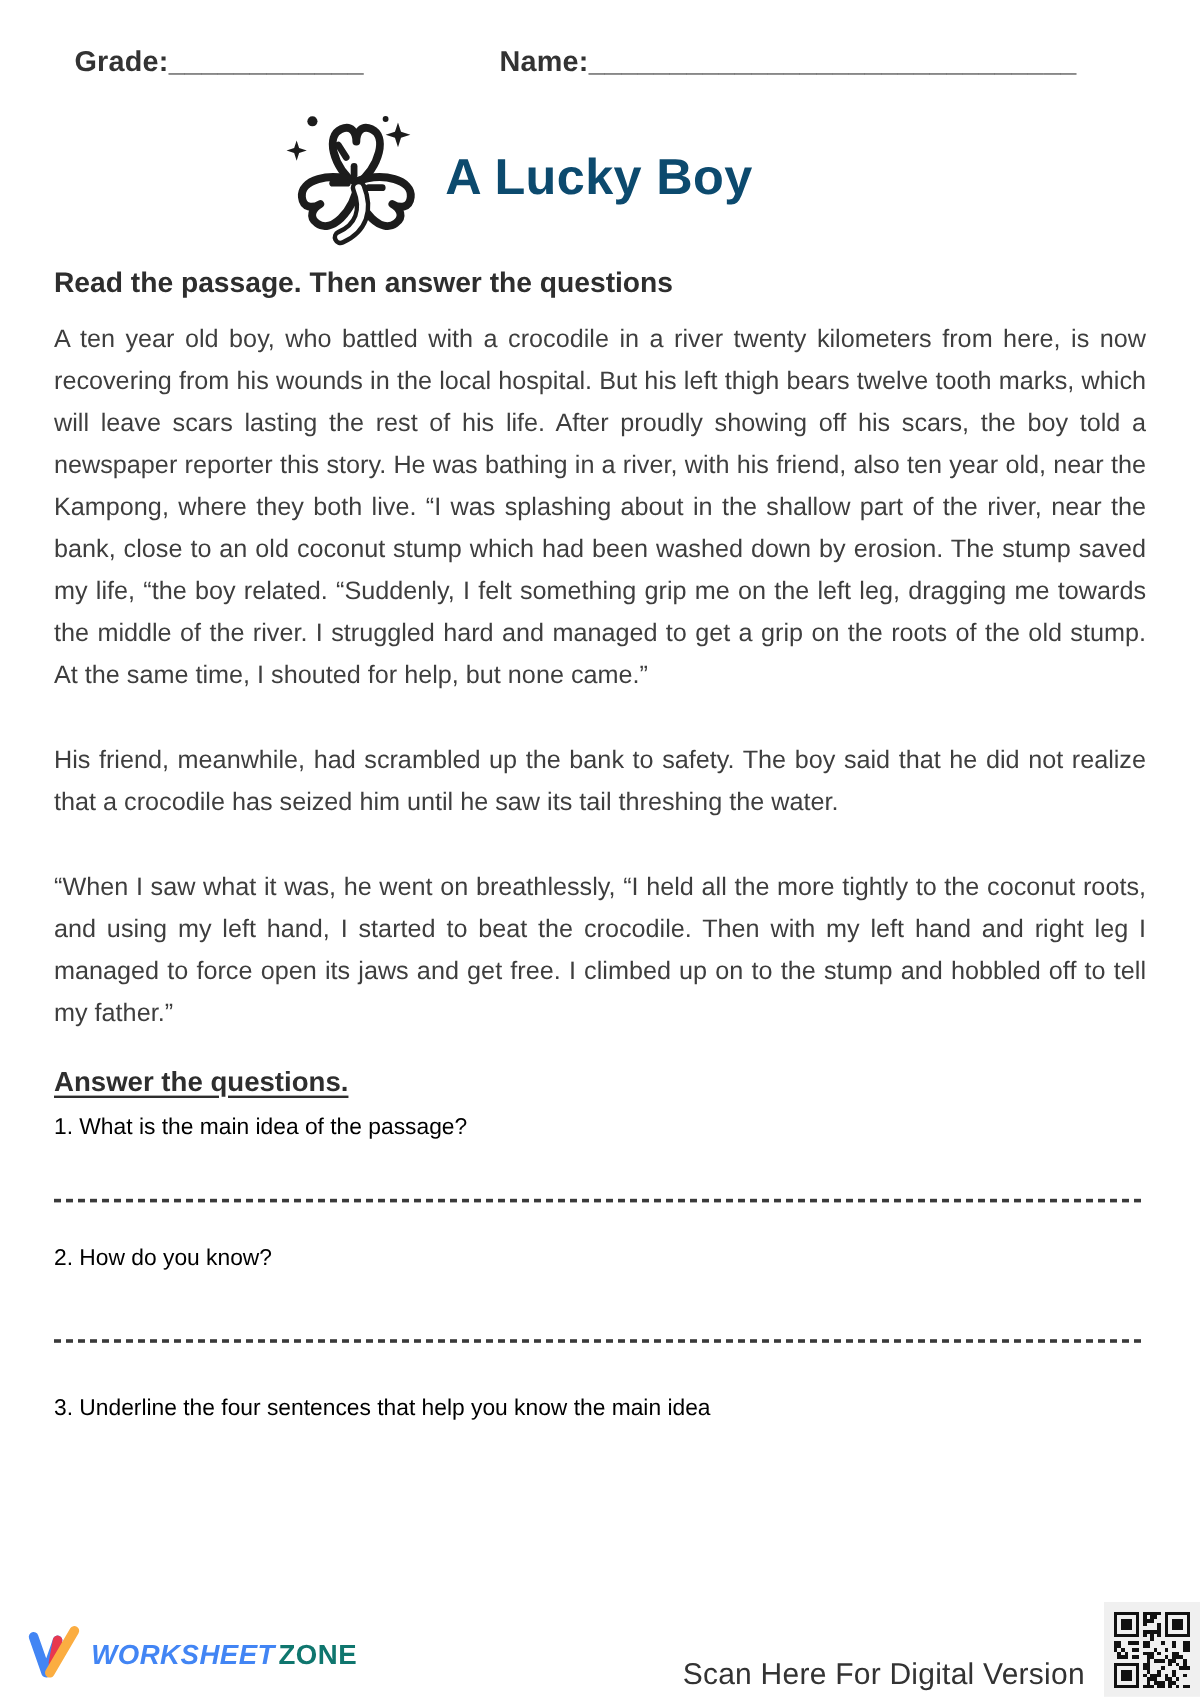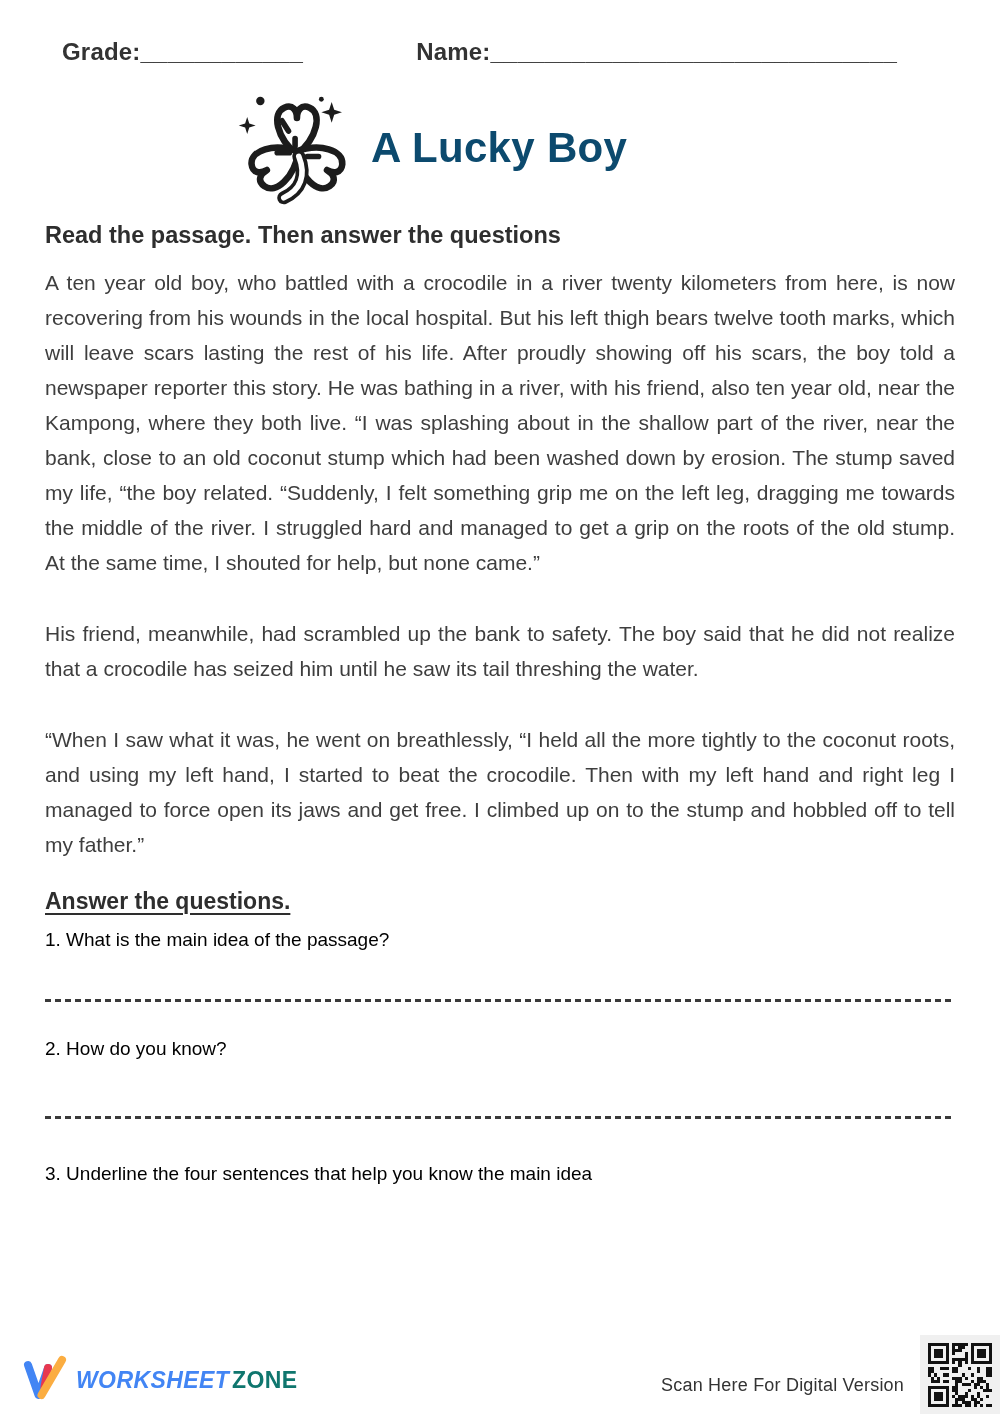--- a/index.html
+++ b/index.html
@@ -52,22 +52,22 @@
 
   
   .footer-logo {
     position: absolute; left: 22px; bottom: 8px;
     display: flex; align-items: center; gap: 8px;
   }
   .logo-text { font-size: 23px; font-weight: 700; letter-spacing: 0.4px; white-space: nowrap; }
   .logo-blue { color: #4285F4; font-style: italic; }
   .logo-orange { color: #0f766e; margin-left: 3px; }
   .scan-text {
-    position: absolute; right: 96px; bottom: 18px;
-    font-size: 18px; color: #333333; letter-spacing: 0.2px; white-space: nowrap;
+    position: absolute; right: 96px; bottom: 4px;
+    font-size: 25px; color: #333333; letter-spacing: 0.2px; white-space: nowrap;
   }
   .qr {
     position: absolute; right: 0; bottom: 0;
     width: 80px; height: 79px; background: #f0f0f0;
     display: flex; align-items: center; justify-content: center;
   }
   .qr svg { width: 64px; height: 64px; shape-rendering: crispEdges; }
 </style>
 </head>
 <body>

